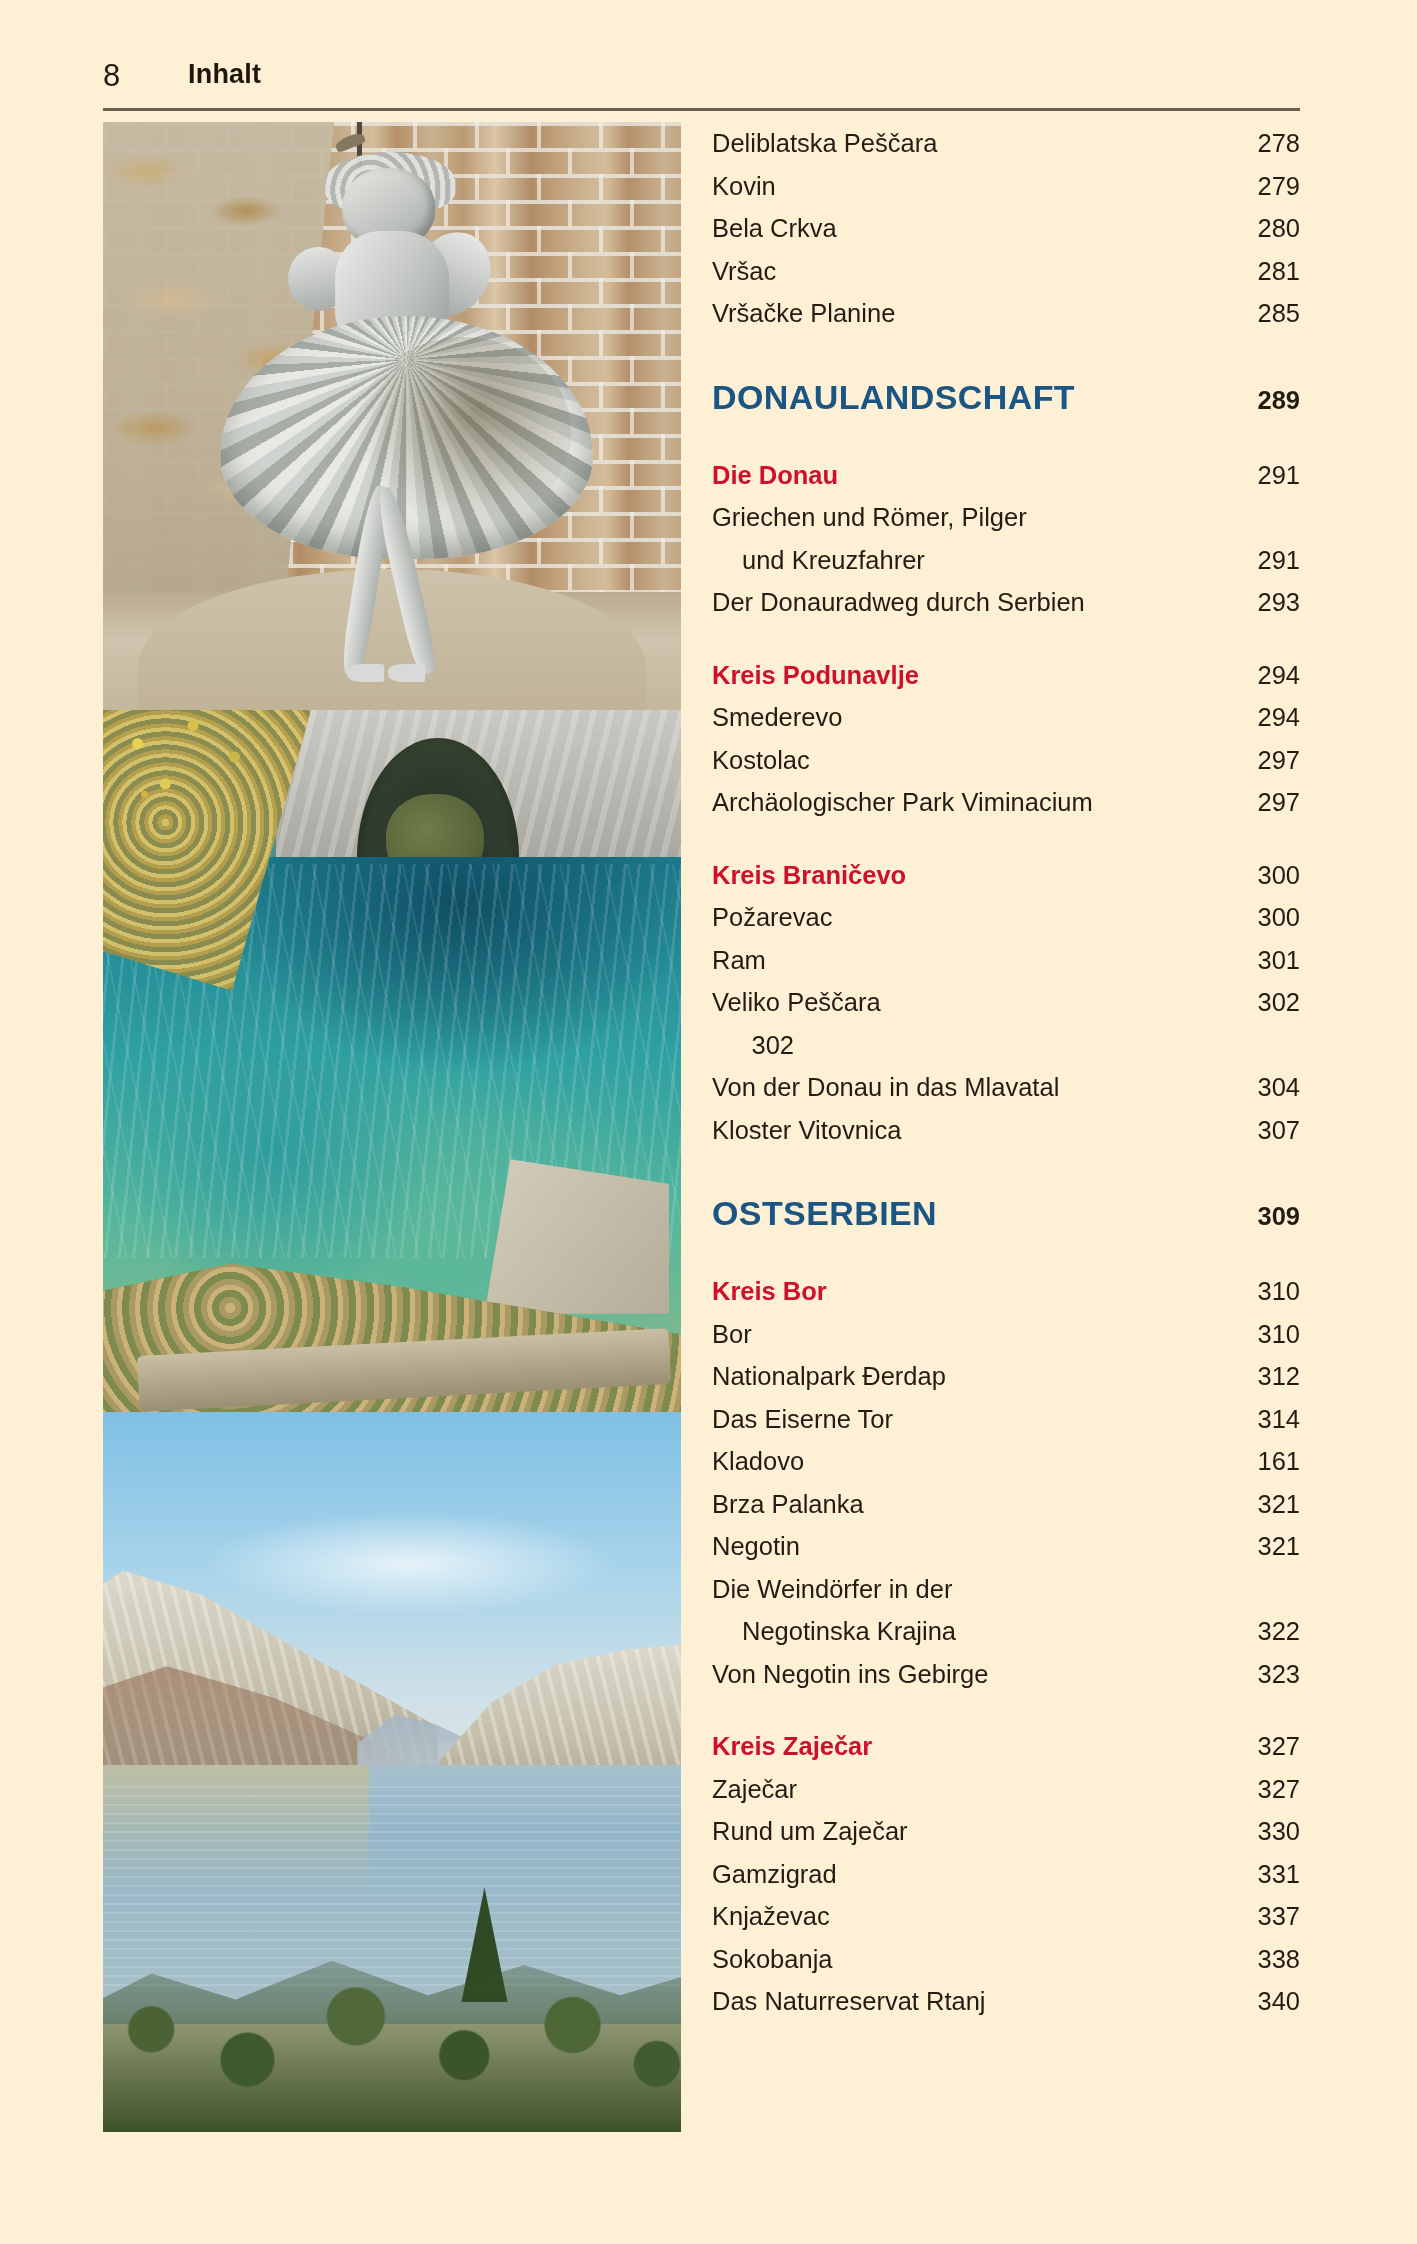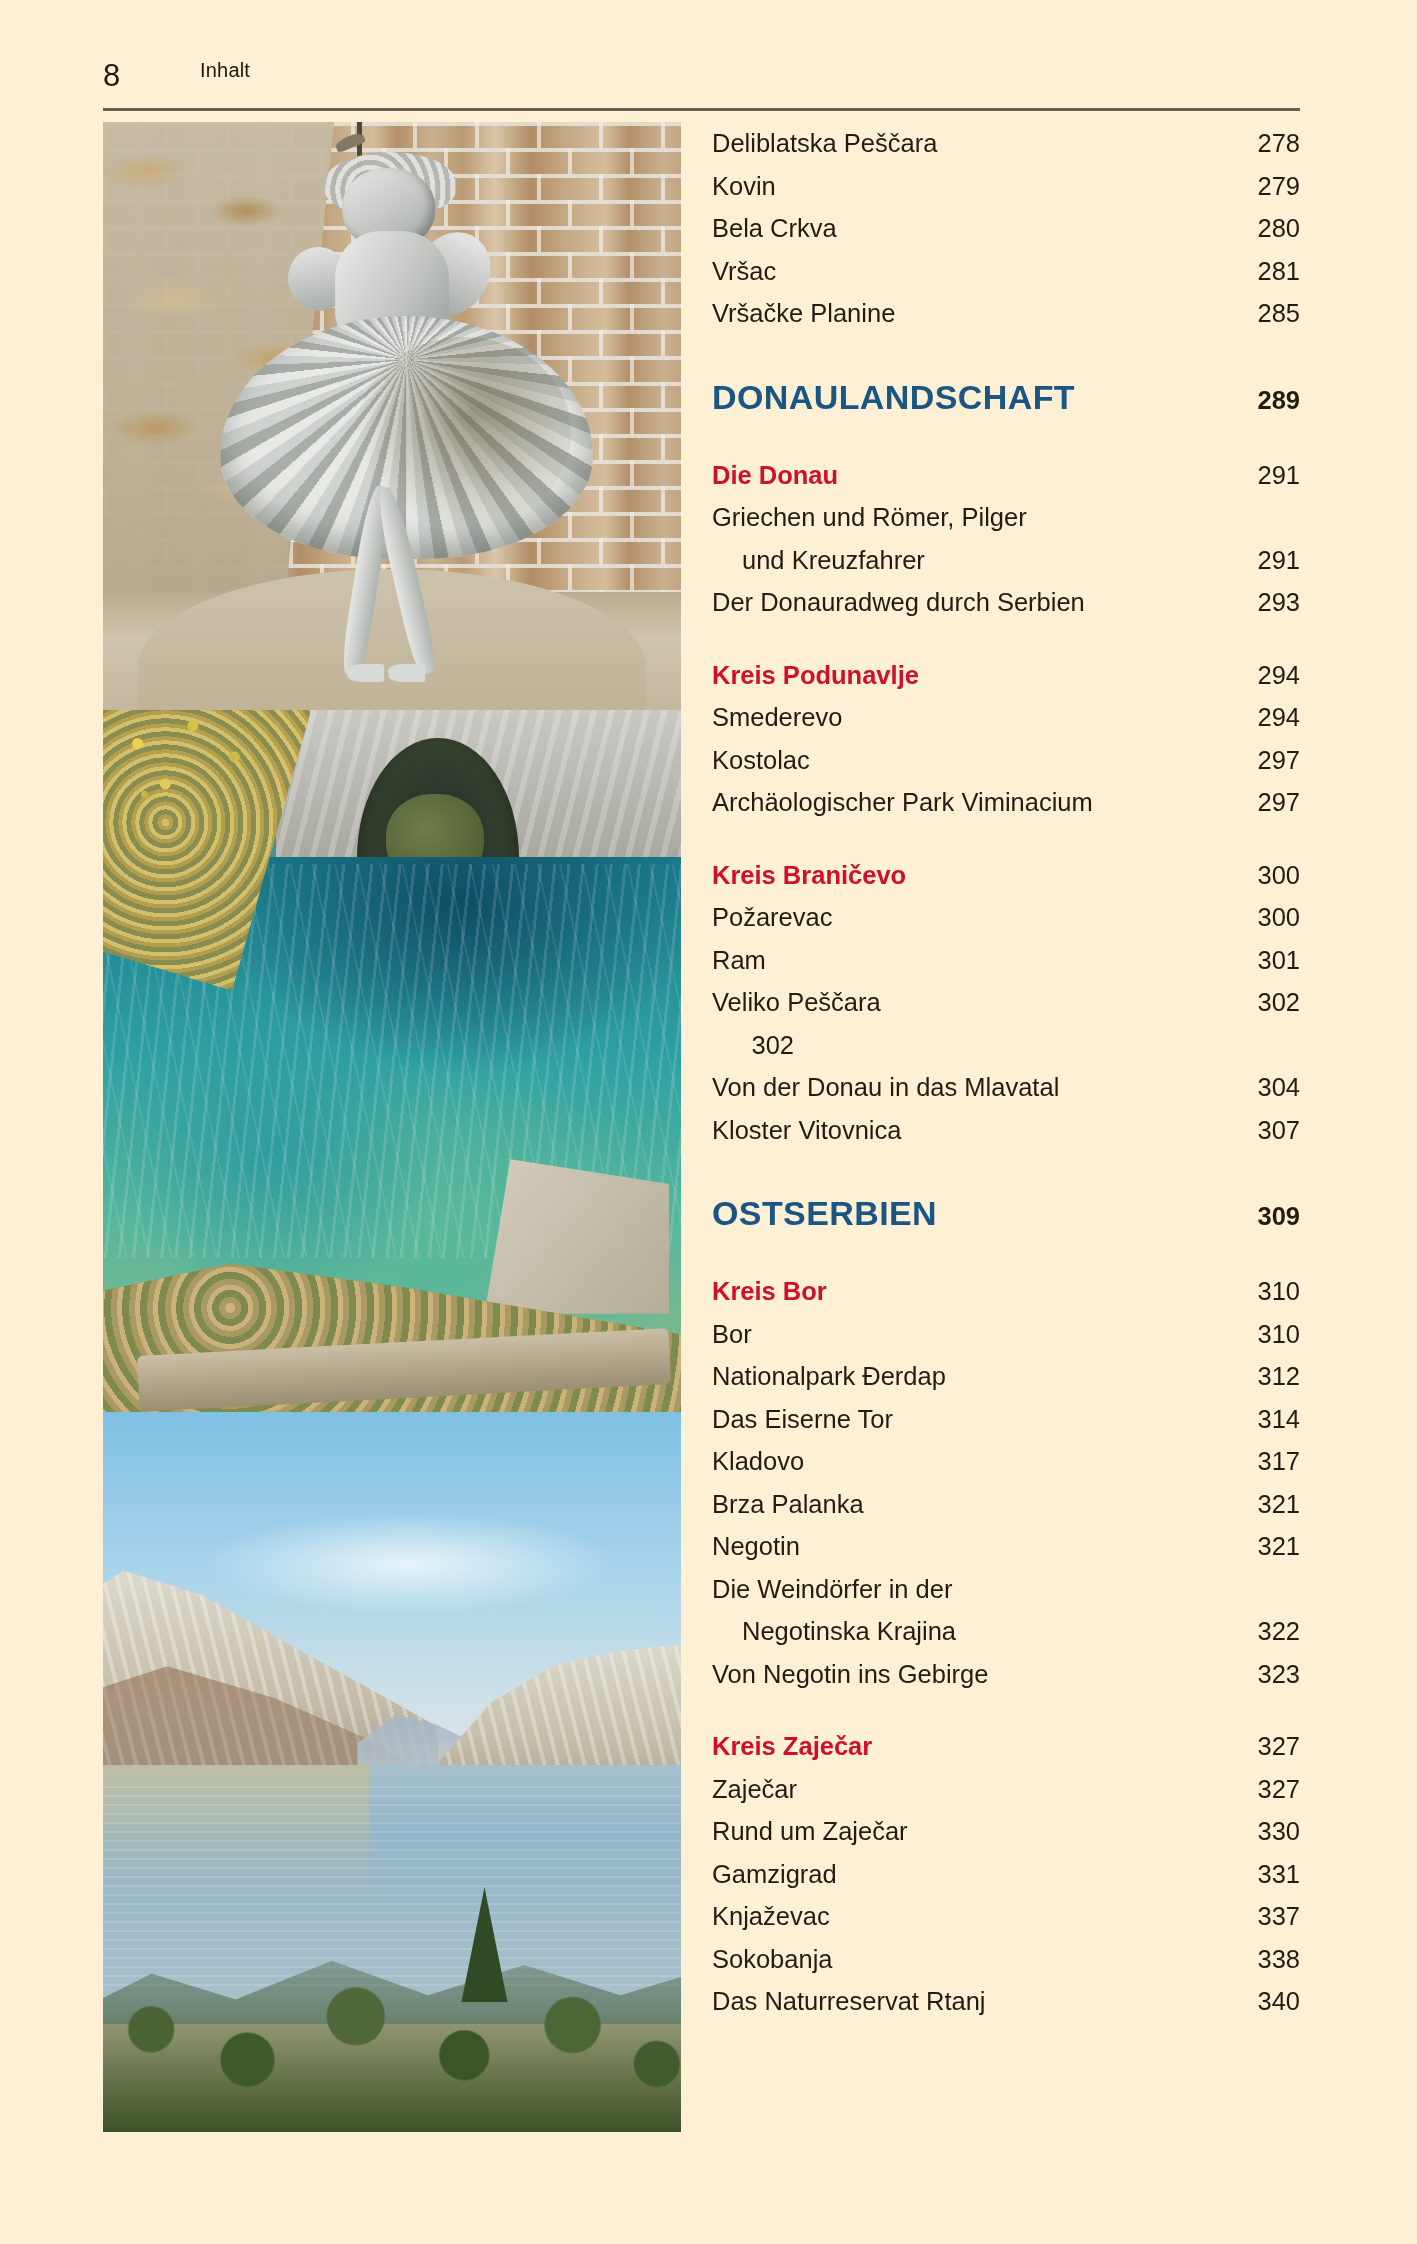--- a/index.html
+++ b/index.html
@@ -28,24 +28,24 @@
     position: absolute;
     left: 0;
     top: 0;
     font-size: 31px;
     font-weight: 400;
     color: #221b12;
     letter-spacing: .2px;
   }
   .running-head {
     position: absolute;
-    left: 97px;
+    left: 85px;
     top: 1px;
-    font-size: 20px;
-    font-weight: 400;
+    font-size: 27px;
+    font-weight: 700;
     color: #1d1710;
     letter-spacing: .2px;
   }
   .header-rule {
     position: absolute;
     left: 0;
     top: 50px;
     width: 1197px;
     height: 3px;
     background: #6b5f52;
@@ -644,21 +644,21 @@
       <div class="toc-row">
         <span class="t-label">Nationalpark Đerdap</span>
         <span class="t-page">312</span>
       </div>
       <div class="toc-row">
         <span class="t-label">Das Eiserne Tor</span>
         <span class="t-page">314</span>
       </div>
       <div class="toc-row">
         <span class="t-label">Kladovo</span>
-        <span class="t-page">317</span>
+        <span class="t-page">161</span>
       </div>
       <div class="toc-row">
         <span class="t-label">Brza Palanka</span>
         <span class="t-page">321</span>
       </div>
       <div class="toc-row">
         <span class="t-label">Negotin</span>
         <span class="t-page">321</span>
       </div>
       <div class="toc-row">

